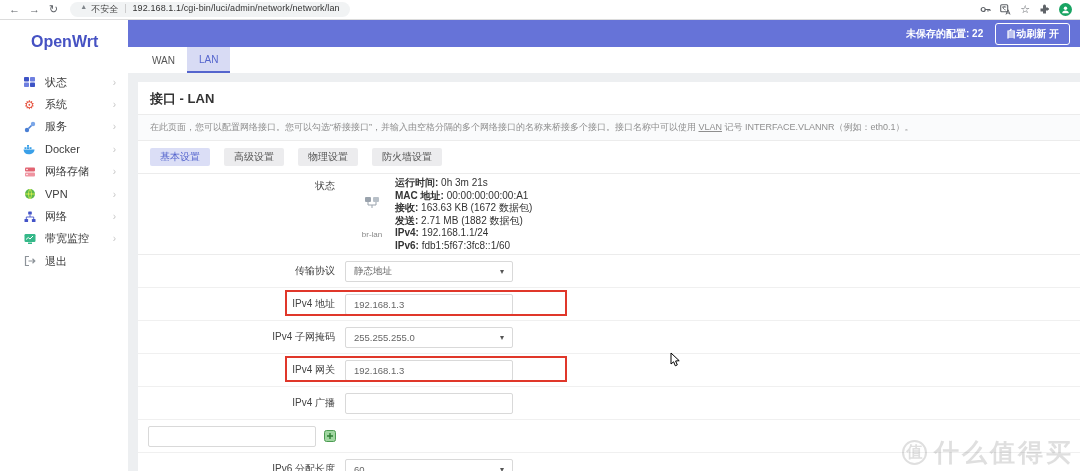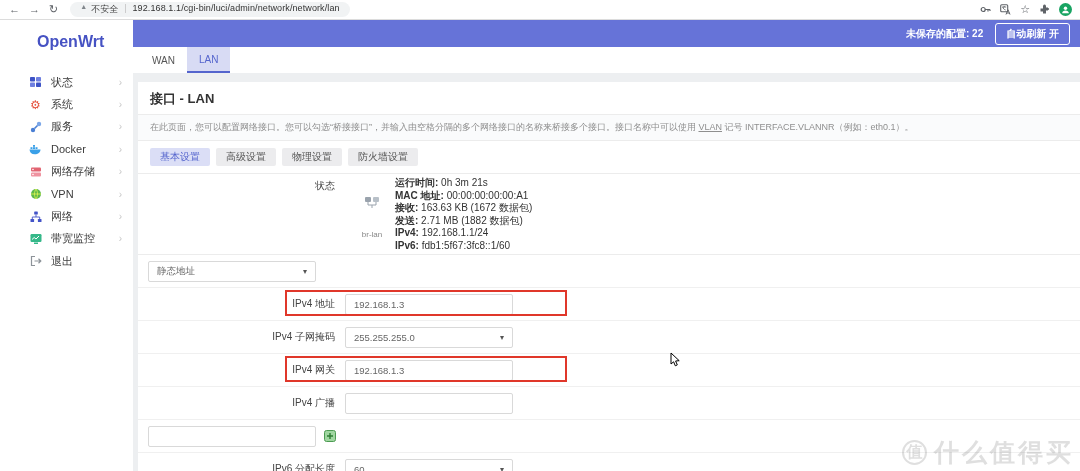--- a/index.html
+++ b/index.html
@@ -15,21 +15,21 @@
   .url-chip{display:flex;margin-left:12px;background:#f1f3f4;border-radius:8px;
     padding:1px 10px;height:15px;font-size:9px;color:#444;}
   .warn-tri{color:#80868b;font-size:7px;margin-right:4px;}
   .chip-sep{color:#c0c0c0;margin:0 6px;font-size:9px;}
   .url-text{color:#333;font-size:9px;letter-spacing:0.1px;}
   .br-right{margin-left:auto;display:flex;align-items:center;gap:9px;padding-right:8px;}
   .br-right svg{display:block;}
   .star-ic{color:#5f6368;font-size:11px;line-height:1;}
   .avatar{width:13px;height:13px;border-radius:50%;background:#19a463;display:flex;align-items:center;justify-content:center;}
   
-  .sidebar{position:absolute;top:20px;left:9px;width:124px;height:451px;background:#fff;z-index:10;}
+  .sidebar{position:absolute;top:20px;left:3px;width:124px;height:451px;background:#fff;z-index:10;}
   .logo{color:#4652c3;font-weight:bold;font-size:16px;padding:13px 0 0 28px;}
   .menu{margin-top:20px;}
   .mitem{height:22.4px;display:flex;align-items:center;padding:0 11px 0 20px;font-size:11px;color:#3c3c3c;cursor:pointer;}
   .mitem .mic{width:13px;height:13px;margin-right:9px;flex:none;display:flex;align-items:center;justify-content:center;}
   .mitem .chev{margin-left:auto;color:#c8c8c8;font-size:10px;}
   .gear-glyph{font-size:12px;line-height:1;color:#e5533f;}
   
   .main{position:absolute;left:128px;top:20px;width:952px;height:451px;background:#edeff1;}
   .phead{height:27px;background:#6673d8;display:flex;align-items:center;justify-content:flex-end;padding-right:10px;}
   .unsaved{color:#fff;font-size:10px;font-weight:bold;margin-right:12px;}
@@ -37,21 +37,21 @@
     border-radius:3px;padding:3px 10px;cursor:pointer;font-family:inherit;}
   .tabstrip{height:26px;background:#fff;display:flex;padding-left:12px;}
   .tab{padding:0 12px;display:flex;align-items:center;font-size:10px;color:#555;cursor:pointer;}
   .tab.active{background:#d8dbf4;color:#5565cd;border-bottom:2px solid #5565cd;}
   
   .card{margin:9px 0 0 10px;width:942px;background:#fff;min-height:442px;position:relative;}
   .card h2{margin:0;padding:8px 12px 6px;font-size:13px;color:#333;font-weight:bold;}
   .desc{background:#fafbfc;border-top:1px solid #ececec;border-bottom:1px solid #ececec;
     padding:7px 12px;font-size:9px;color:#8f8f8f;line-height:11px;}
   .desc u{text-decoration:underline;}
-  .subtabs{padding:7px 12px;border-bottom:1px solid #ececec;display:flex;gap:6px;}
+  .subtabs{padding:7px 12px;border-bottom:1px solid #ececec;display:flex;gap:14px;}
   .subtab{font-size:10px;padding:4px 10px;background:#ececee;color:#555;border-radius:2px;cursor:pointer;line-height:10px;}
   .subtab.active{background:#dbdef6;color:#5565cd;}
   .status{display:flex;border-bottom:1px solid #ececec;padding:3px 0 2px;}
   .flabel{width:197px;text-align:right;font-size:10px;color:#444;flex:none;}
   .status .flabel{padding-top:2px;}
   .dev{margin-left:16px;width:42px;text-align:center;flex:none;padding-top:18px;}
   .devname{font-size:8px;color:#888;margin-top:17px;}
   .stlines{margin-left:2px;}
   .stline{font-size:10px;color:#333;line-height:12.5px;white-space:nowrap;}
   .stline b{font-weight:bold;}
@@ -247,20 +247,21 @@
           <div class="stline"><b>MAC 地址:</b> 00:00:00:00:00:A1</div>
           <div class="stline"><b>接收:</b> 163.63 KB (1672 数据包)</div>
           <div class="stline"><b>发送:</b> 2.71 MB (1882 数据包)</div>
           <div class="stline"><b>IPv4:</b> 192.168.1.1/24</div>
           <div class="stline"><b>IPv6:</b> fdb1:5f67:3fc8::1/60</div>
         </div>
     </div>
 
     <div id="form-rows">
         <div class="frow">
+          <div class="flabel">传输协议</div>
           <div class="fctl">
             <div class="ctl select">
               <span>静态地址</span>
               <span class="caret">▾</span>
             </div>
           </div>
         </div>
         <div class="frow">
           <div class="flabel">IPv4 地址</div>
           <div class="fctl">

